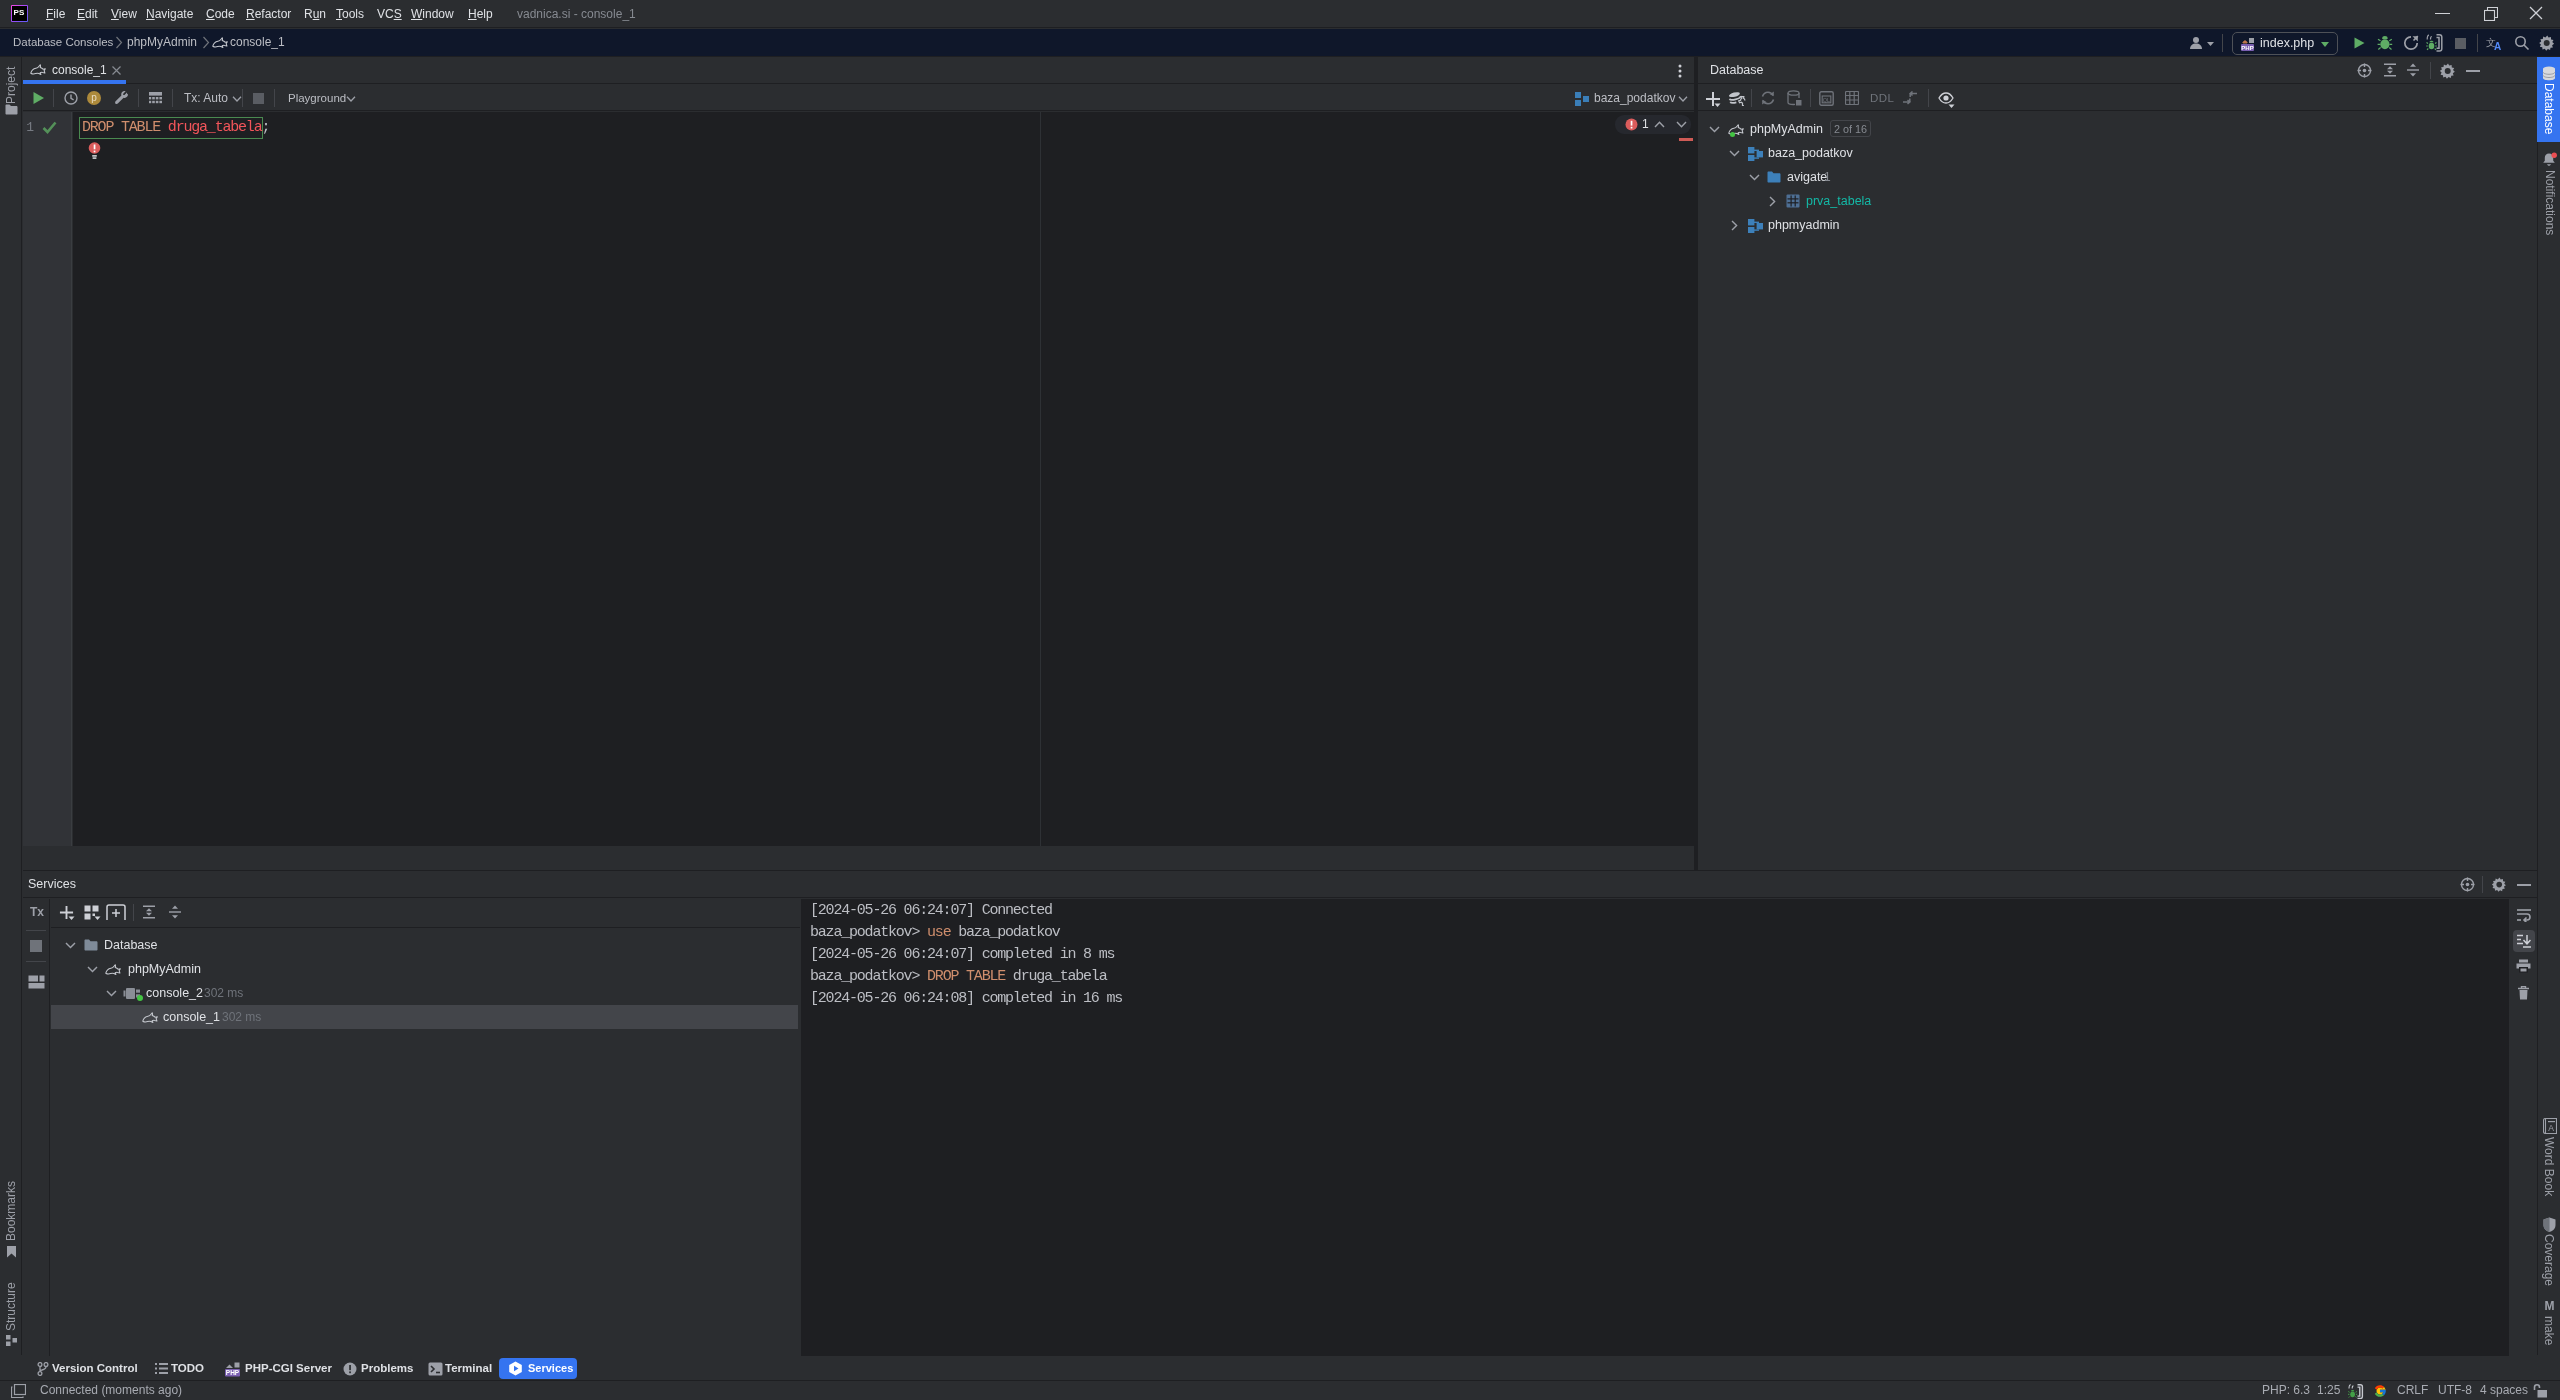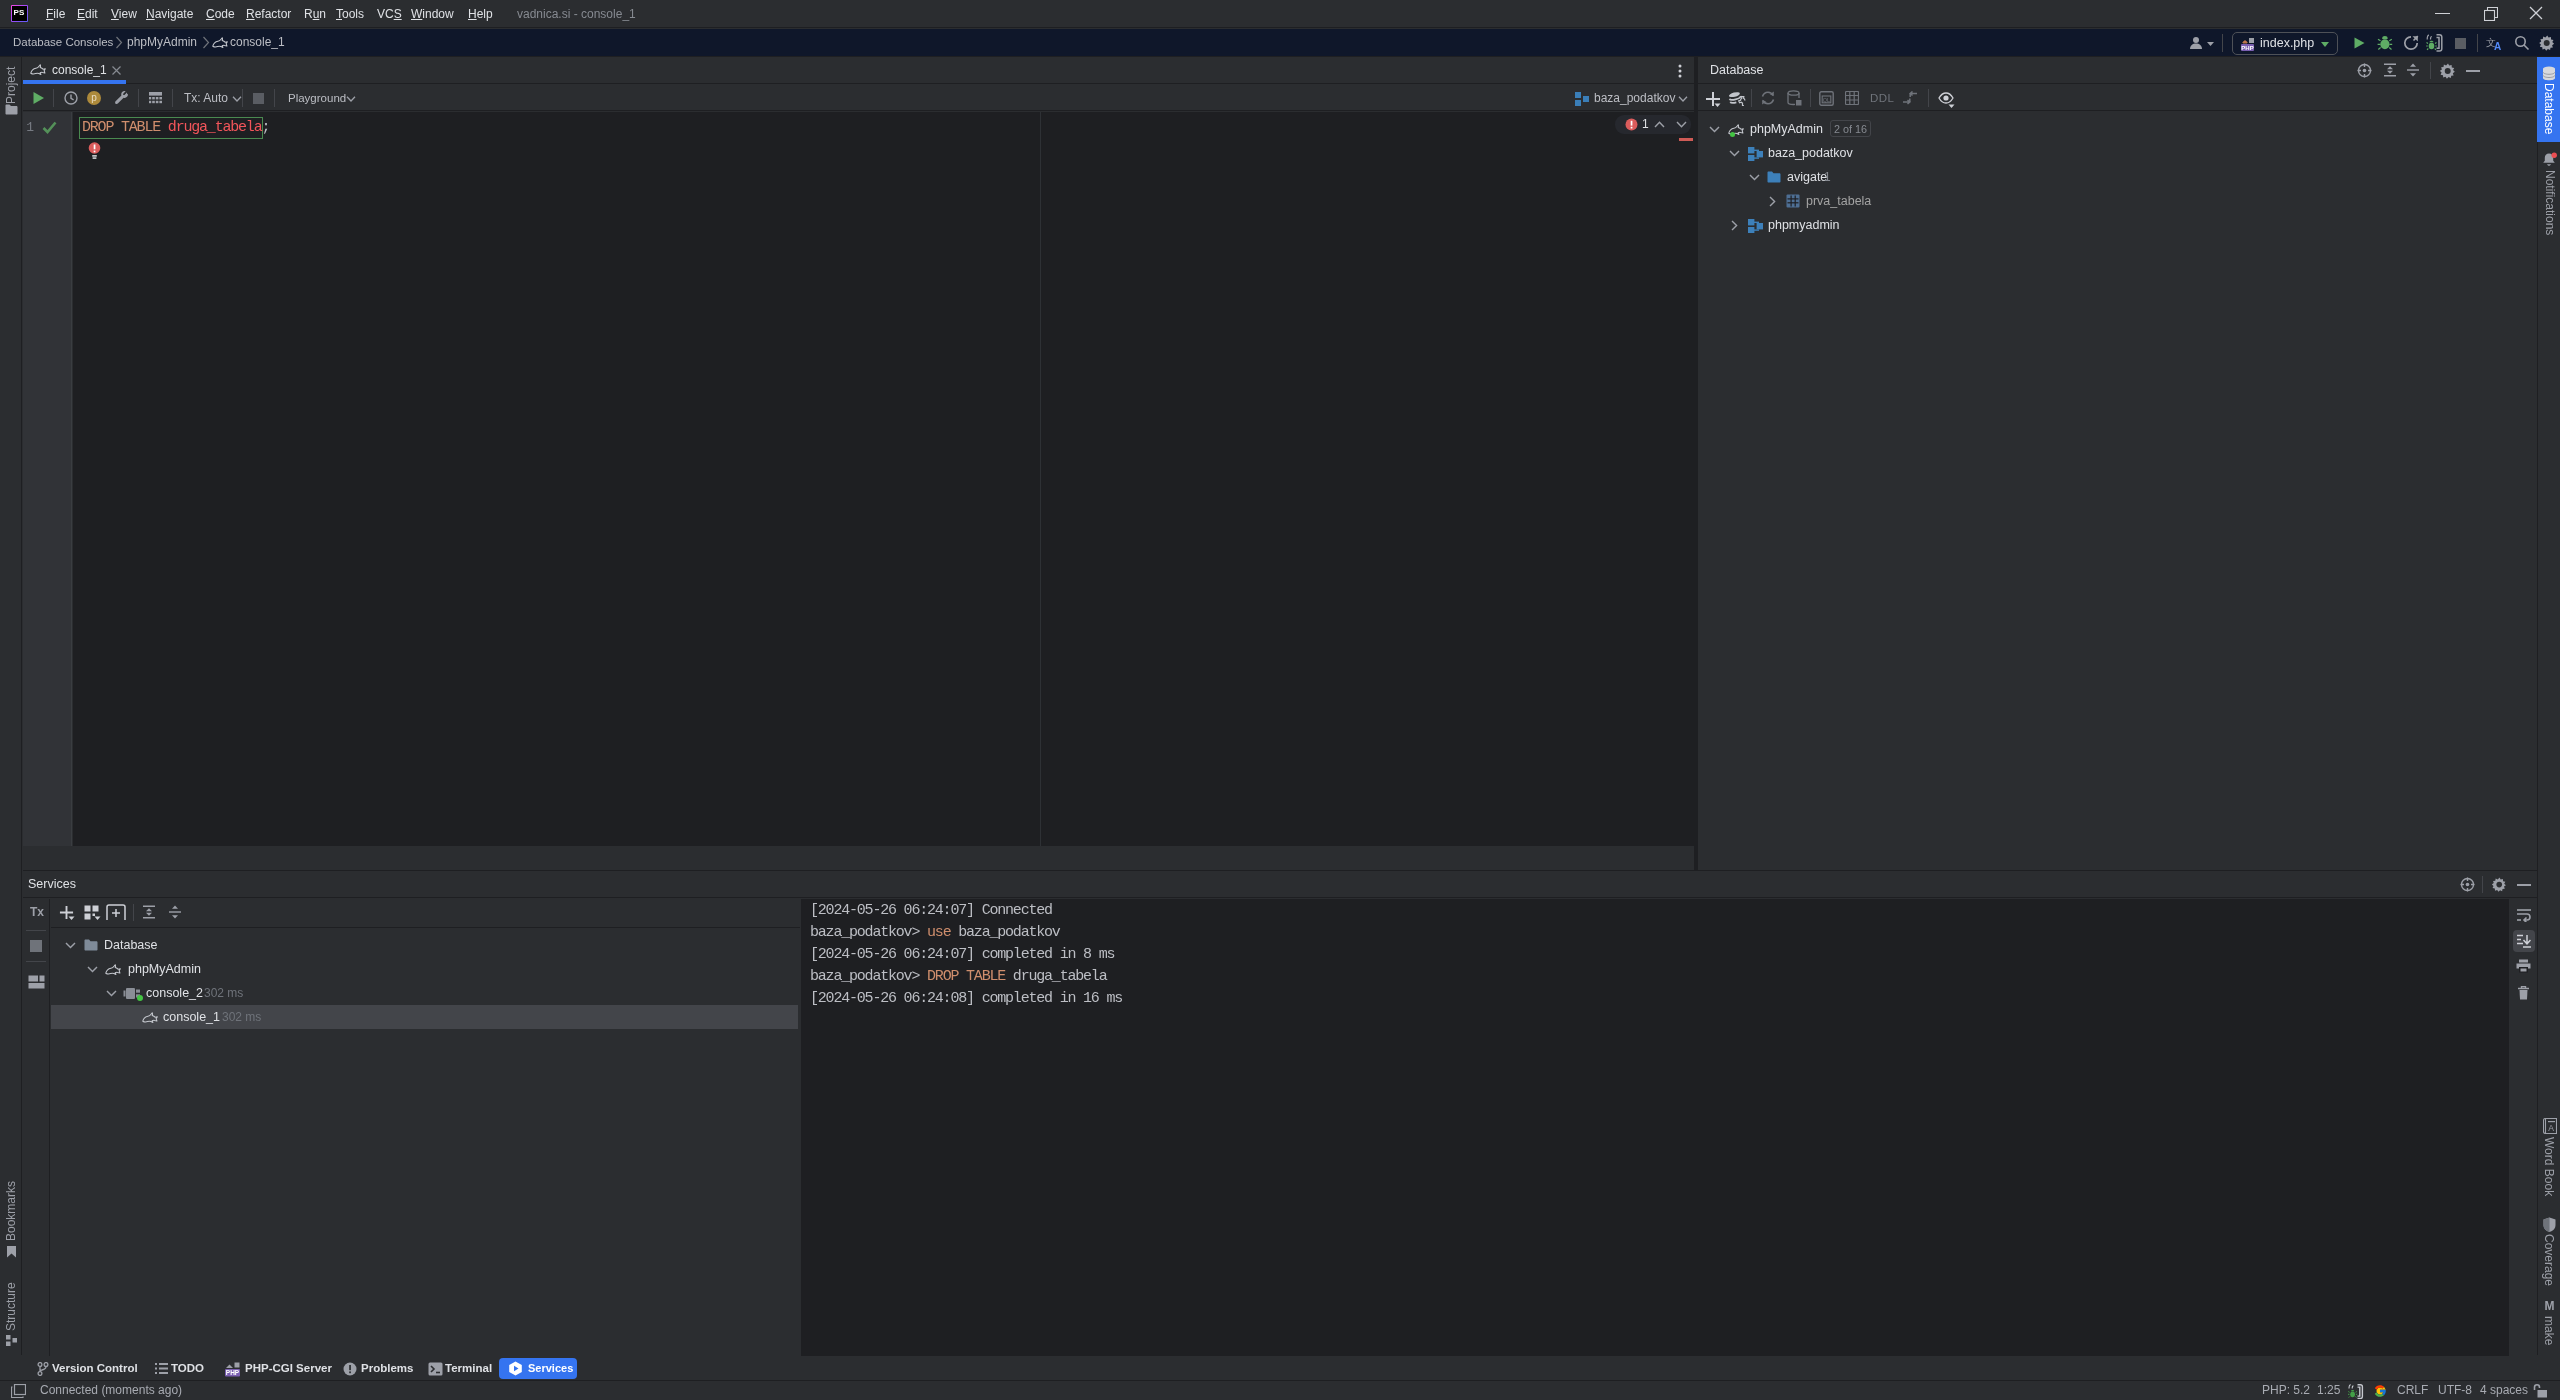--- a/index.html
+++ b/index.html
@@ -415,21 +415,21 @@
         <div class="abs" style="left:126px;top:0;height:24px;line-height:24px;color:#868a91;font-size:12px">1</div>
       </div>
 
       <div class="abs" style="left:0;top:77px;width:839px;height:24px">
         <svg class="abs" style="left:71px;top:7px" width="7" height="11">
             <use href="#chevright"></use>
           </svg>
         <svg class="abs" style="left:88px;top:5px" width="14" height="14">
             <use href="#tablegrid"></use>
           </svg>
-        <div class="abs" style="left:108px;top:0;height:24px;line-height:24px;color:#a3a3a3">prva_tabela</div>
+        <div class="abs" style="left:108px;top:0;height:24px;line-height:24px;color:#14b8a6">prva_tabela</div>
       </div>
 
       <div class="abs" style="left:0;top:101px;width:839px;height:24px">
         <svg class="abs" style="left:33px;top:7px" width="7" height="11">
             <use href="#chevright"></use>
           </svg>
         <svg class="abs" style="left:50px;top:5px" width="15" height="15">
             <use href="#schemaicon"></use>
           </svg>
         <div class="abs" style="left:70px;top:0;height:24px;line-height:24px;color:#dfe1e5">phpmyadmin</div>
@@ -647,21 +647,21 @@
     <div class="abs" style="left:29px;top:0;height:21px;line-height:21px;color:#fff;font-weight:bold;font-size:11px">Services</div>
   </div>
 </div>
 
 <div class="abs" id="statusbar" style="left:0;top:1382px;width:2560px;height:18px;background:#2b2d30;font-size:12px;color:#a8abb2">
   <svg class="abs" style="left:11px;top:2px" width="15" height="14" viewBox="0 0 15 14">
       <rect x="3.5" y="0.5" width="11" height="10" fill="none" stroke="#9da0a8" stroke-width="1.2"></rect>
       <path d="M1.5 3 L0.5 3 L0.5 13.5 L12 13.5 L12 12.5" fill="none" stroke="#9da0a8" stroke-width="1.2"></path>
     </svg>
   <div class="abs" style="left:40px;top:0;height:18px;line-height:17px">Connected (moments ago)</div>
-  <div class="abs" style="left:2262px;top:0;height:18px;line-height:17px">PHP: 5.2</div>
+  <div class="abs" style="left:2262px;top:0;height:18px;line-height:17px">PHP: 6.3</div>
   <div class="abs" style="left:2317px;top:0;height:18px;line-height:17px">1:25</div>
   <svg class="abs" style="left:2348px;top:2px" width="16" height="15" viewBox="0 0 16 15">
       <path d="M1 4.5 C1 2.3 1.8 0.7 2.8 0.7 M4.2 4.5 C4.2 2.8 4.7 1.9 5.4 1.9" stroke="#c5c8ce" stroke-width="1.1" fill="none"></path>
       <path d="M9.5 0.7 L12.3 0.7 C13.5 0.7 14.4 1.6 14.4 2.8 L14.4 12.4 C14.4 13.6 13.5 14.5 12.3 14.5 L9.5 14.5" stroke="#c5c8ce" stroke-width="1.4" fill="none"></path>
       <path d="M9.5 3.1 L11.8 3.1 L11.8 12.1 L9.5 12.1" stroke="#c5c8ce" stroke-width="1.4" fill="none"></path>
       <ellipse cx="4.6" cy="10.3" rx="2.4" ry="2.9" fill="#43a047"></ellipse>
       <path d="M2.9 7.2 C2.9 6.5 3.7 6 4.6 6 C5.5 6 6.3 6.5 6.3 7.2 Z" fill="#43a047"></path>
       <path d="M1.6 8.3 L0.3 7.5 M7.6 8.3 L8.9 7.5 M1.4 10.3 L0 10.3 M7.8 10.3 L9.2 10.3 M1.9 12.4 L0.8 13.5 M7.3 12.4 L8.4 13.5" stroke="#43a047" stroke-width="1"></path>
     </svg>
   <svg class="abs" style="left:2373px;top:2px" width="14" height="14" viewBox="0 0 48 48">

